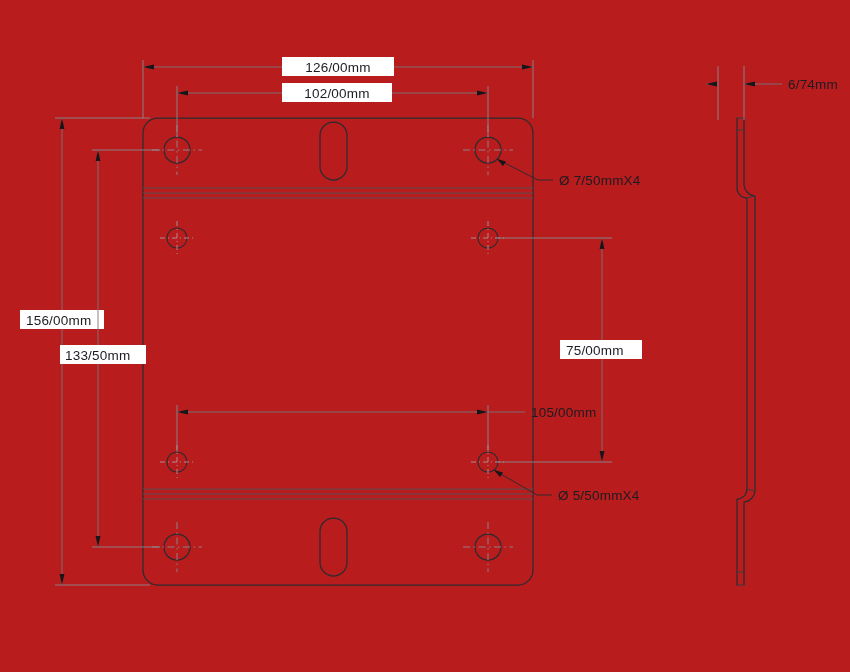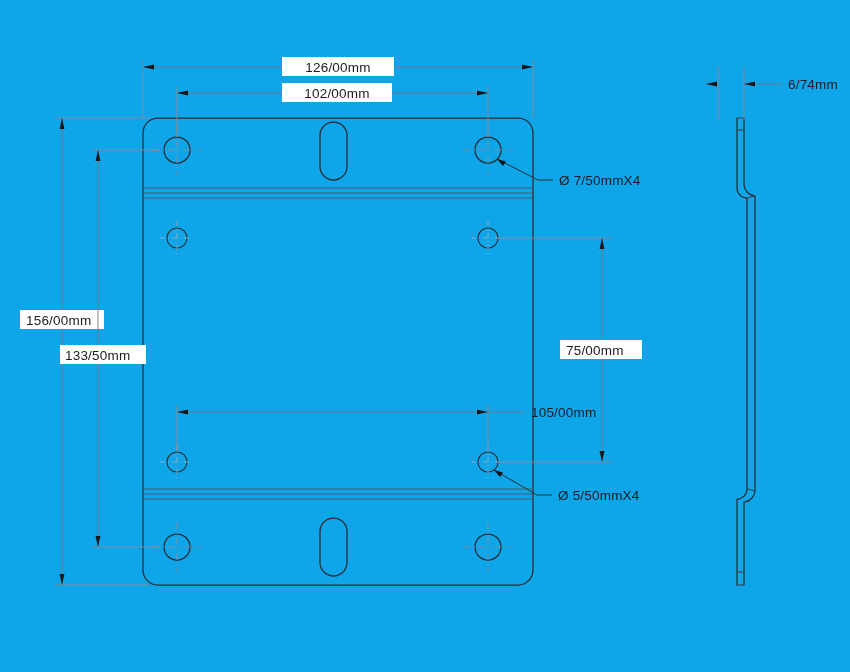--- a/index.html
+++ b/index.html
@@ -7,21 +7,21 @@
     padding: 0;
     background: #ffffff;
   }
   body {
     font-family: "Liberation Sans", sans-serif;
   }
   #drawing-root {
     position: relative;
     width: 850px;
     height: 672px;
-    background: #0ea5e9;
+    background: #b91c1c;
     overflow: hidden;
   }
   svg.cad {
     display: block;
     width: 850px;
     height: 672px;
   }
   .dim-text {
     font-family: "Liberation Sans", sans-serif;
     font-size: 13.5px;

